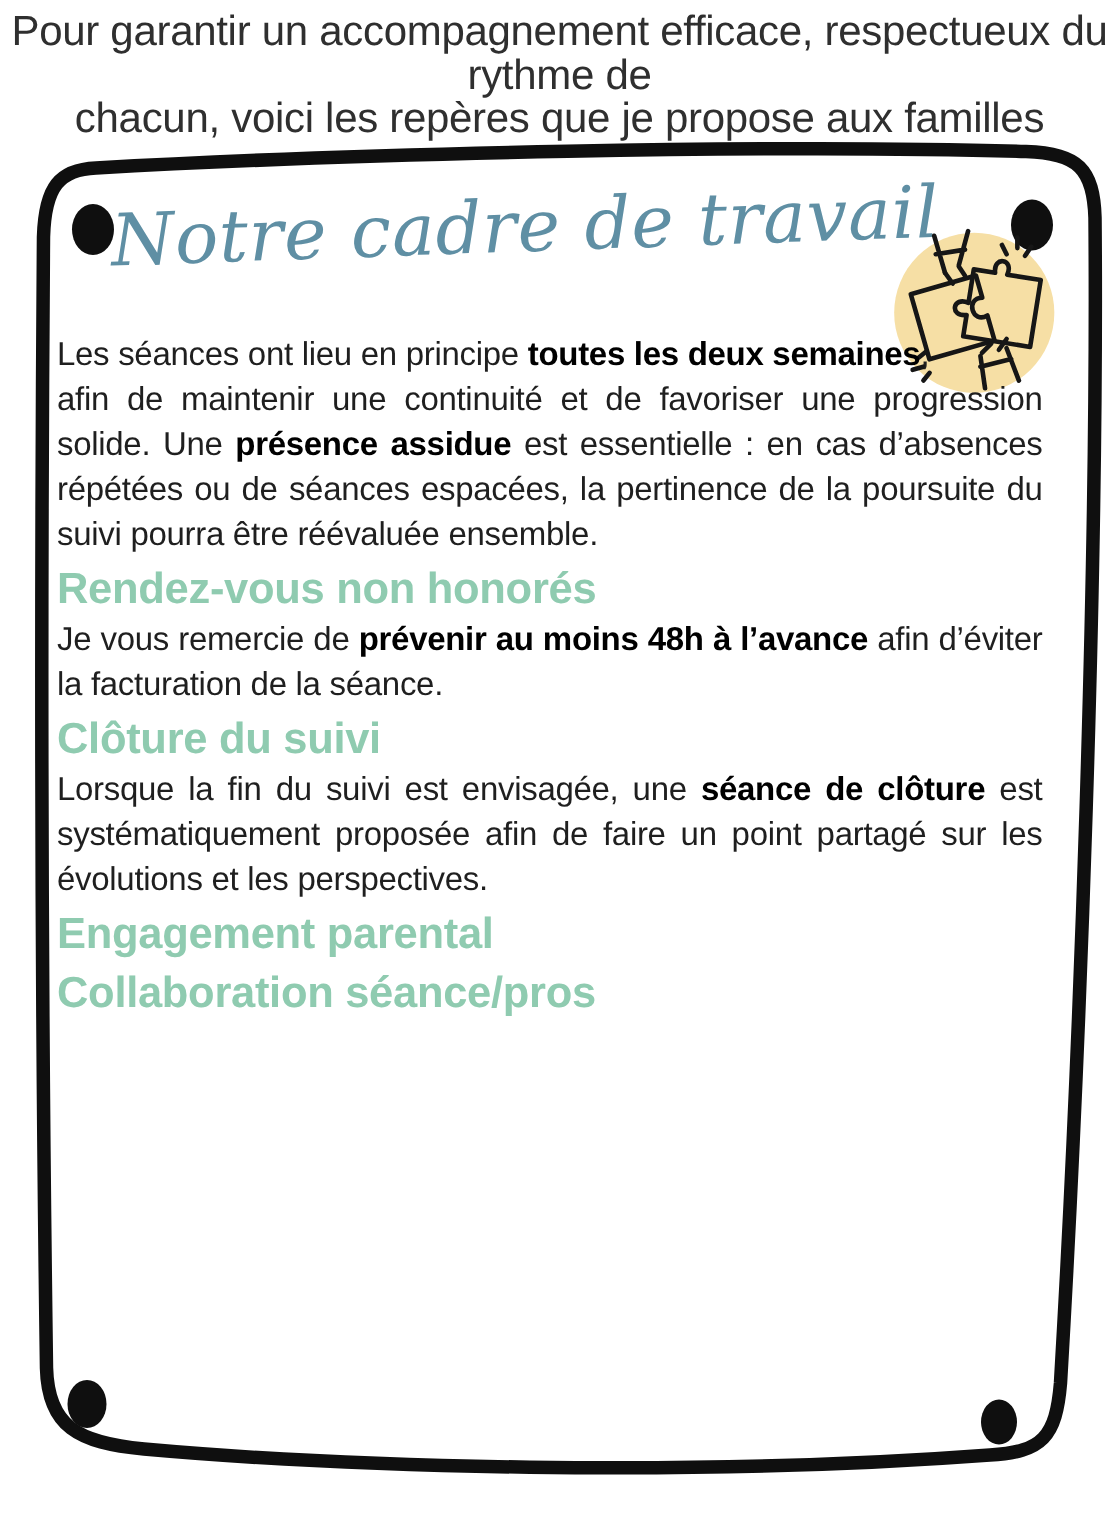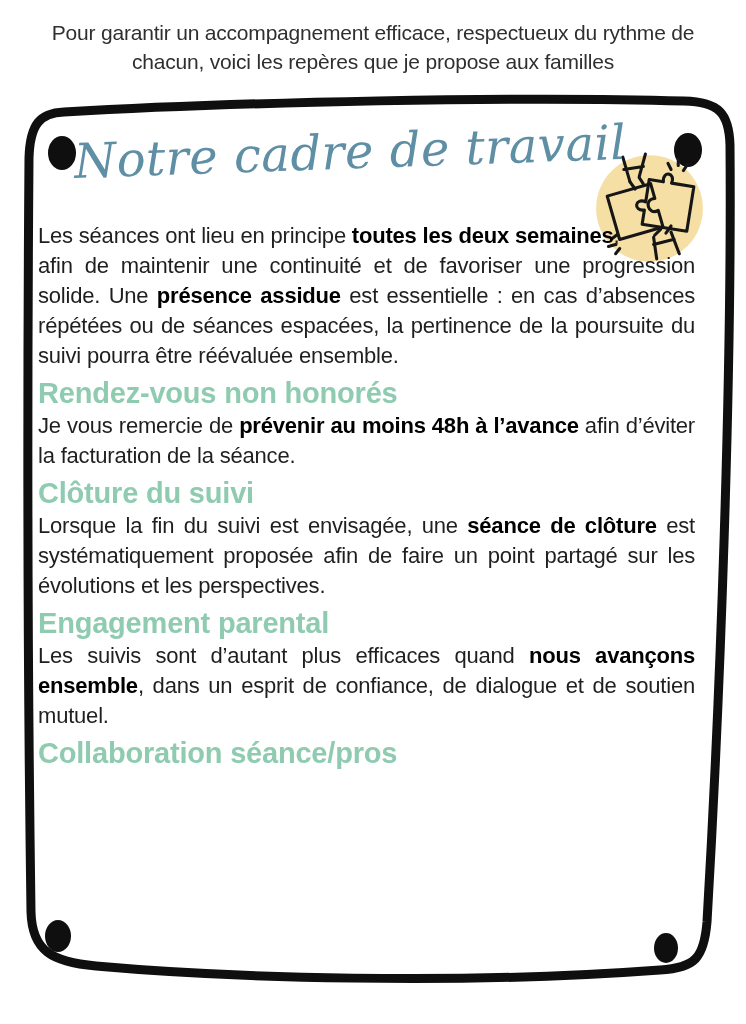--- a/index.html
+++ b/index.html
@@ -10,23 +10,23 @@
     --border-black:#0f0f0f;
     --header-text:#2f2f2f;
   }
   html,body{margin:0;padding:0;}
   body{
     width:746px;height:1024px;position:relative;overflow:hidden;
     background:#ffffff;
     font-family:"Liberation Sans", sans-serif;
   }
   .page-header{
-    position:absolute;top:18px;left:0;width:746px;
+    position:absolute;top:6px;left:0;width:746px;
     text-align:center;
-    font-size:21px;line-height:29px;
+    font-size:28px;line-height:29px;
     color:var(--header-text);
     letter-spacing:-0.2px;
   }
   .card-frame{position:absolute;left:0;top:0;}
   .card-frame path{stroke:var(--border-black);}
   .card-frame ellipse{fill:var(--border-black);}
   .script-title{
     position:absolute;left:74px;top:126px;width:520px;margin:0;
     font-family:"DejaVu Serif", serif;
     font-style:italic;font-weight:500;
@@ -116,18 +116,17 @@
     <section>
       <h2 class="sec-heading">Rendez-vous non honorés</h2>
       <p class="sec-body"><span>Je vous remercie de </span><strong>prévenir au moins 48h à l’avance</strong><span> afin d’éviter la facturation de la séance.</span></p>
     </section>
     <section>
       <h2 class="sec-heading">Clôture du suivi</h2>
       <p class="sec-body"><span>Lorsque la fin du suivi est envisagée, une </span><strong>séance de clôture</strong><span> est systématiquement proposée afin de faire un point partagé sur les évolutions et les perspectives.</span></p>
     </section>
     <section>
       <h2 class="sec-heading">Engagement parental</h2>
-      <p class="sec-body"><span>Les suivis sont d’autant plus efficaces quand </span><strong>nous avançons ensemble</strong><span>, dans un esprit de confiance, de dialogue et de soutien mutuel.</span></p>
     </section>
     <section>
       <h2 class="sec-heading">Collaboration séance/pros</h2>
     </section>
   </div>
 
 </body></html>

